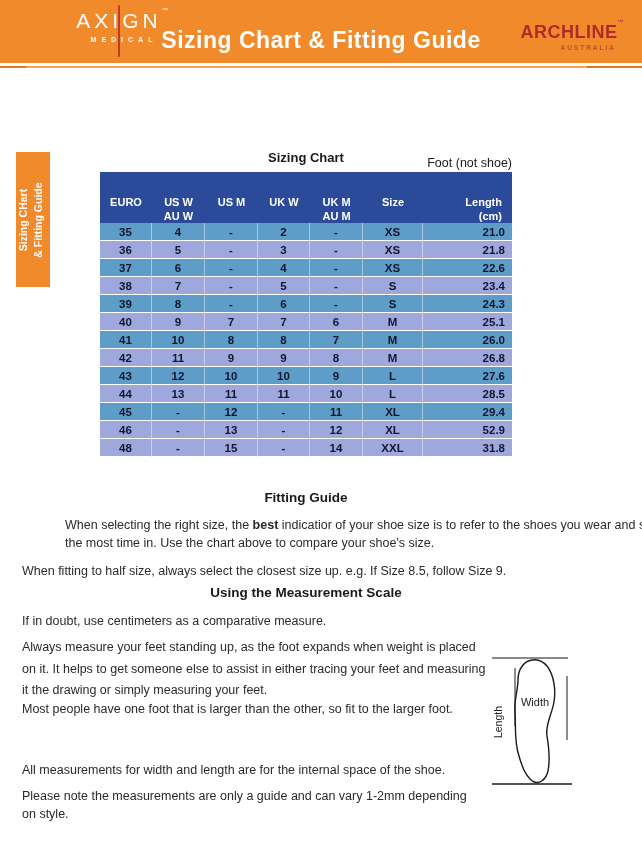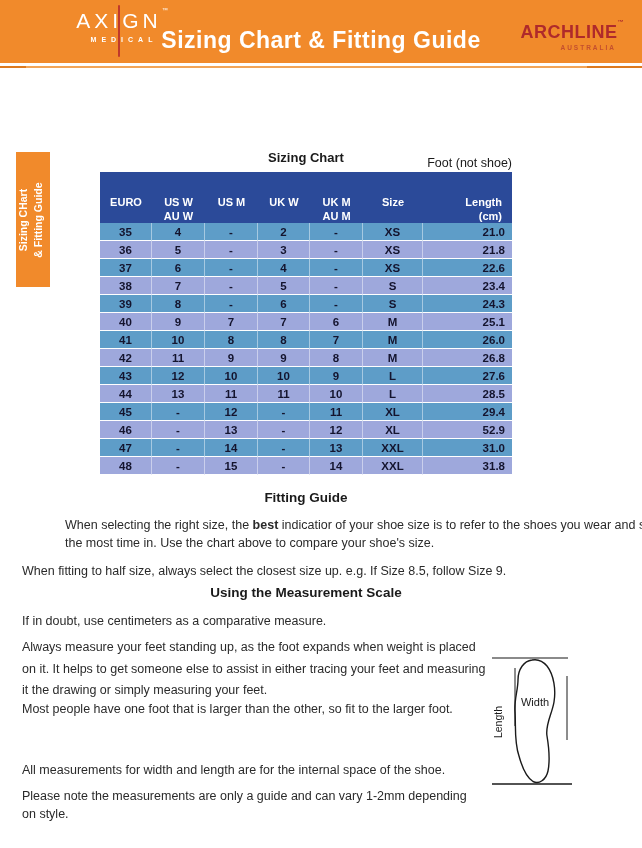--- a/index.html
+++ b/index.html
@@ -218,29 +218,20 @@
         </tr>
         <tr class="row-light">
           <td>46</td>
           <td>-</td>
           <td>13</td>
           <td>-</td>
           <td>12</td>
           <td>XL</td>
           <td>52.9</td>
         </tr>
-        <tr class="row-dark">
-          <td>47</td>
-          <td>-</td>
-          <td>14</td>
-          <td>-</td>
-          <td>13</td>
-          <td>XXL</td>
-          <td>31.0</td>
-        </tr>
         <tr class="row-light">
           <td>48</td>
           <td>-</td>
           <td>15</td>
           <td>-</td>
           <td>14</td>
           <td>XXL</td>
           <td>31.8</td>
         </tr>
       </tbody>

